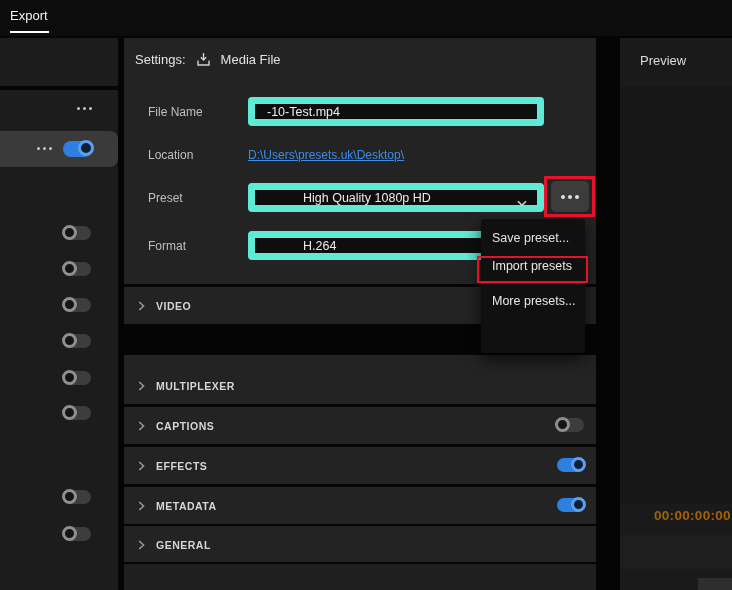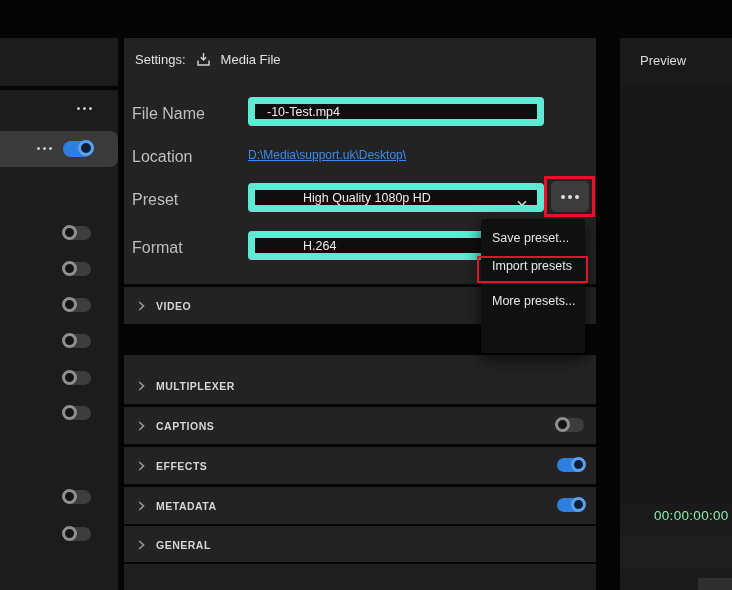--- a/index.html
+++ b/index.html
@@ -28,21 +28,21 @@
     top:-1px; left:-2px; border:3px solid #8f8f8f; background:#141414; }
   .toggle[data-state="on"] { background:#2e7fe0; }
   .toggle[data-state="on"]::after { left:auto; right:-2px; border-color:#5ba0f0; background:#0e2036; }
   .toggle.lg { width:29px; height:16px; }
   .toggle.lg::after { width:10px; height:10px; }
 
   
   .main-panel { position:absolute; left:124px; top:38px; width:472px; height:246px; background:#232323; }
   .settings-header { position:absolute; left:11px; top:13px; display:flex; align-items:center; gap:9px; }
   .settings-header .hl { font-size:13px; color:#e2e2e2;text-align:right; }
-  .field-label { position:absolute; left:8px; color:#bfbfbf; font-size:16px; }
+  .field-label { position:absolute; left:24px; color:#bfbfbf; font-size:12px; }
   .text-input, .dropdown {
     position:absolute; left:124px; width:296px; height:29px;
     background:#0e0e0e; border:7px solid #5eead4; border-radius:4px;
     color:#ececec; font-size:12.5px; font-family:"Liberation Sans", sans-serif;
     padding:0 26px 0 12px;
   }
   .dropdown { display:flex; align-items:center; cursor:default;padding-left:48px; }
   .dd-chevron { position:absolute; right:10px; top:10px; }
   .link { position:absolute; left:124px; color:#3d8ceb; text-decoration:underline; font-size:12px; cursor:pointer; }
 
@@ -67,32 +67,36 @@
 
   
   .annot { position:absolute; border:3px solid #e4122b; z-index:60; pointer-events:none; }
   .annot-btn { left:544px; top:176px; width:51px; height:41px; }
   .annot-menu { left:477px; top:256px; width:111px; height:27px; border-width:2px; }
 
   
   .preview { position:absolute; left:600px; top:38px; width:132px; height:552px; background:#1a1a1a;margin-left:20px; }
   .preview-title { position:absolute; left:20px; top:15px; font-size:13px; color:#dcdcdc; }
   .viewport { position:absolute; left:0; top:48px; width:132px; height:418px; background:#171717; }
-  .timecode { position:absolute; left:34px; top:470px; font-size:13.5px; font-weight:400;
-    color:#86efac; letter-spacing:.3px; }
+  .timecode { position:absolute; left:34px; top:470px; font-size:13.5px; font-weight:700;
+    color:#a16207; letter-spacing:.3px; }
   .ruler-strip { position:absolute; left:0; top:497px; width:132px; height:34px; background:#1e1e1e; }
   .corner-rect { position:absolute; left:78px; top:540px; width:54px; height:12px; background:#2e2e2e; }
 
   svg { display:block; }
 </style>
 </head>
 <body>
 
 <div id="app">
 
+  <div class="topbar">
+    <div class="export-tab">Export</div>
+    <div class="export-underline"></div>
+  </div>
 
   <div class="sidebar-top"></div>
   <div class="sidebar">
     <div class="sb-ellipsis dots">
         <i></i>
         <i></i>
         <i></i>
       </div>
 
     <div class="sb-active-row">
@@ -124,21 +128,21 @@
           <path d="M5.8 6.2 L8.5 9 L11.2 6.2"></path>
         </svg>
       </span>
       <span class="hl">Media File</span>
     </div>
 
     <div class="field-label" style="top:67px;">File Name</div>
     <input class="text-input" style="top: 59px;" type="text" value="-10-Test.mp4">
 
     <div class="field-label" style="top:110px;">Location</div>
-    <a class="link" style="top:110px;">D:\Media\support.uk\Desktop\</a>
+    <a class="link" style="top:110px;">D:\Users\presets.uk\Desktop\</a>
 
     <div class="field-label" style="top:153px;">Preset</div>
     <div class="dropdown" style="top:145px;">
       <span>High Quality 1080p HD</span>
       <span class="dd-chevron">
         <svg width="10" height="7" viewBox="0 0 10 7" fill="none" stroke="#cfcfcf" stroke-width="1.6">
           <path d="M1 1.2 L5 5.4 L9 1.2"></path>
         </svg>
       </span>
     </div>

